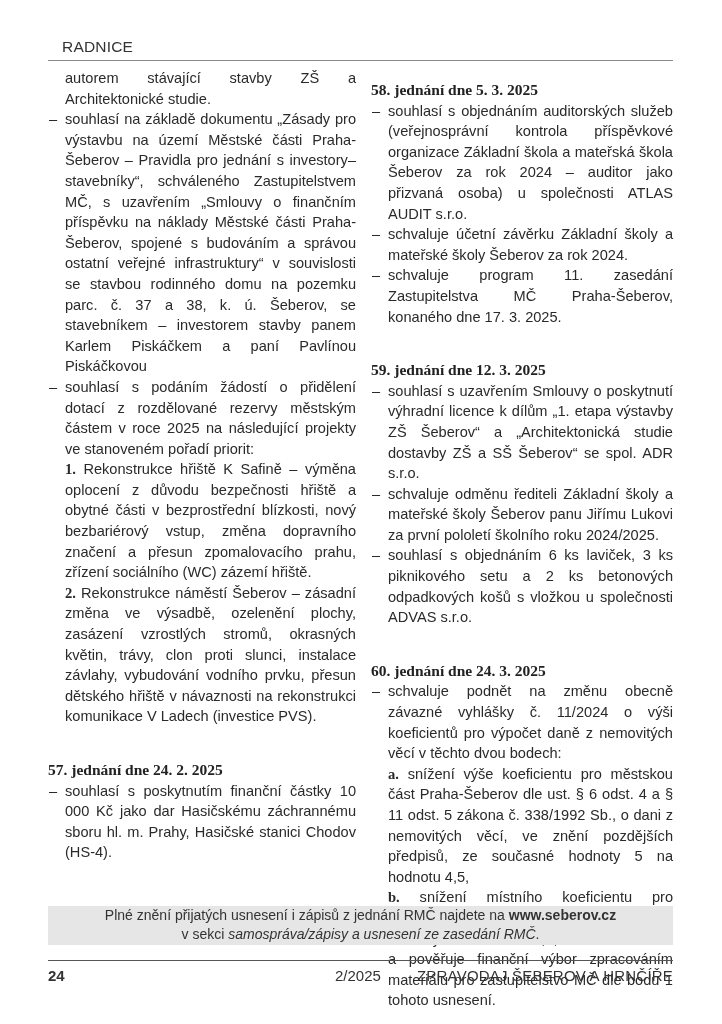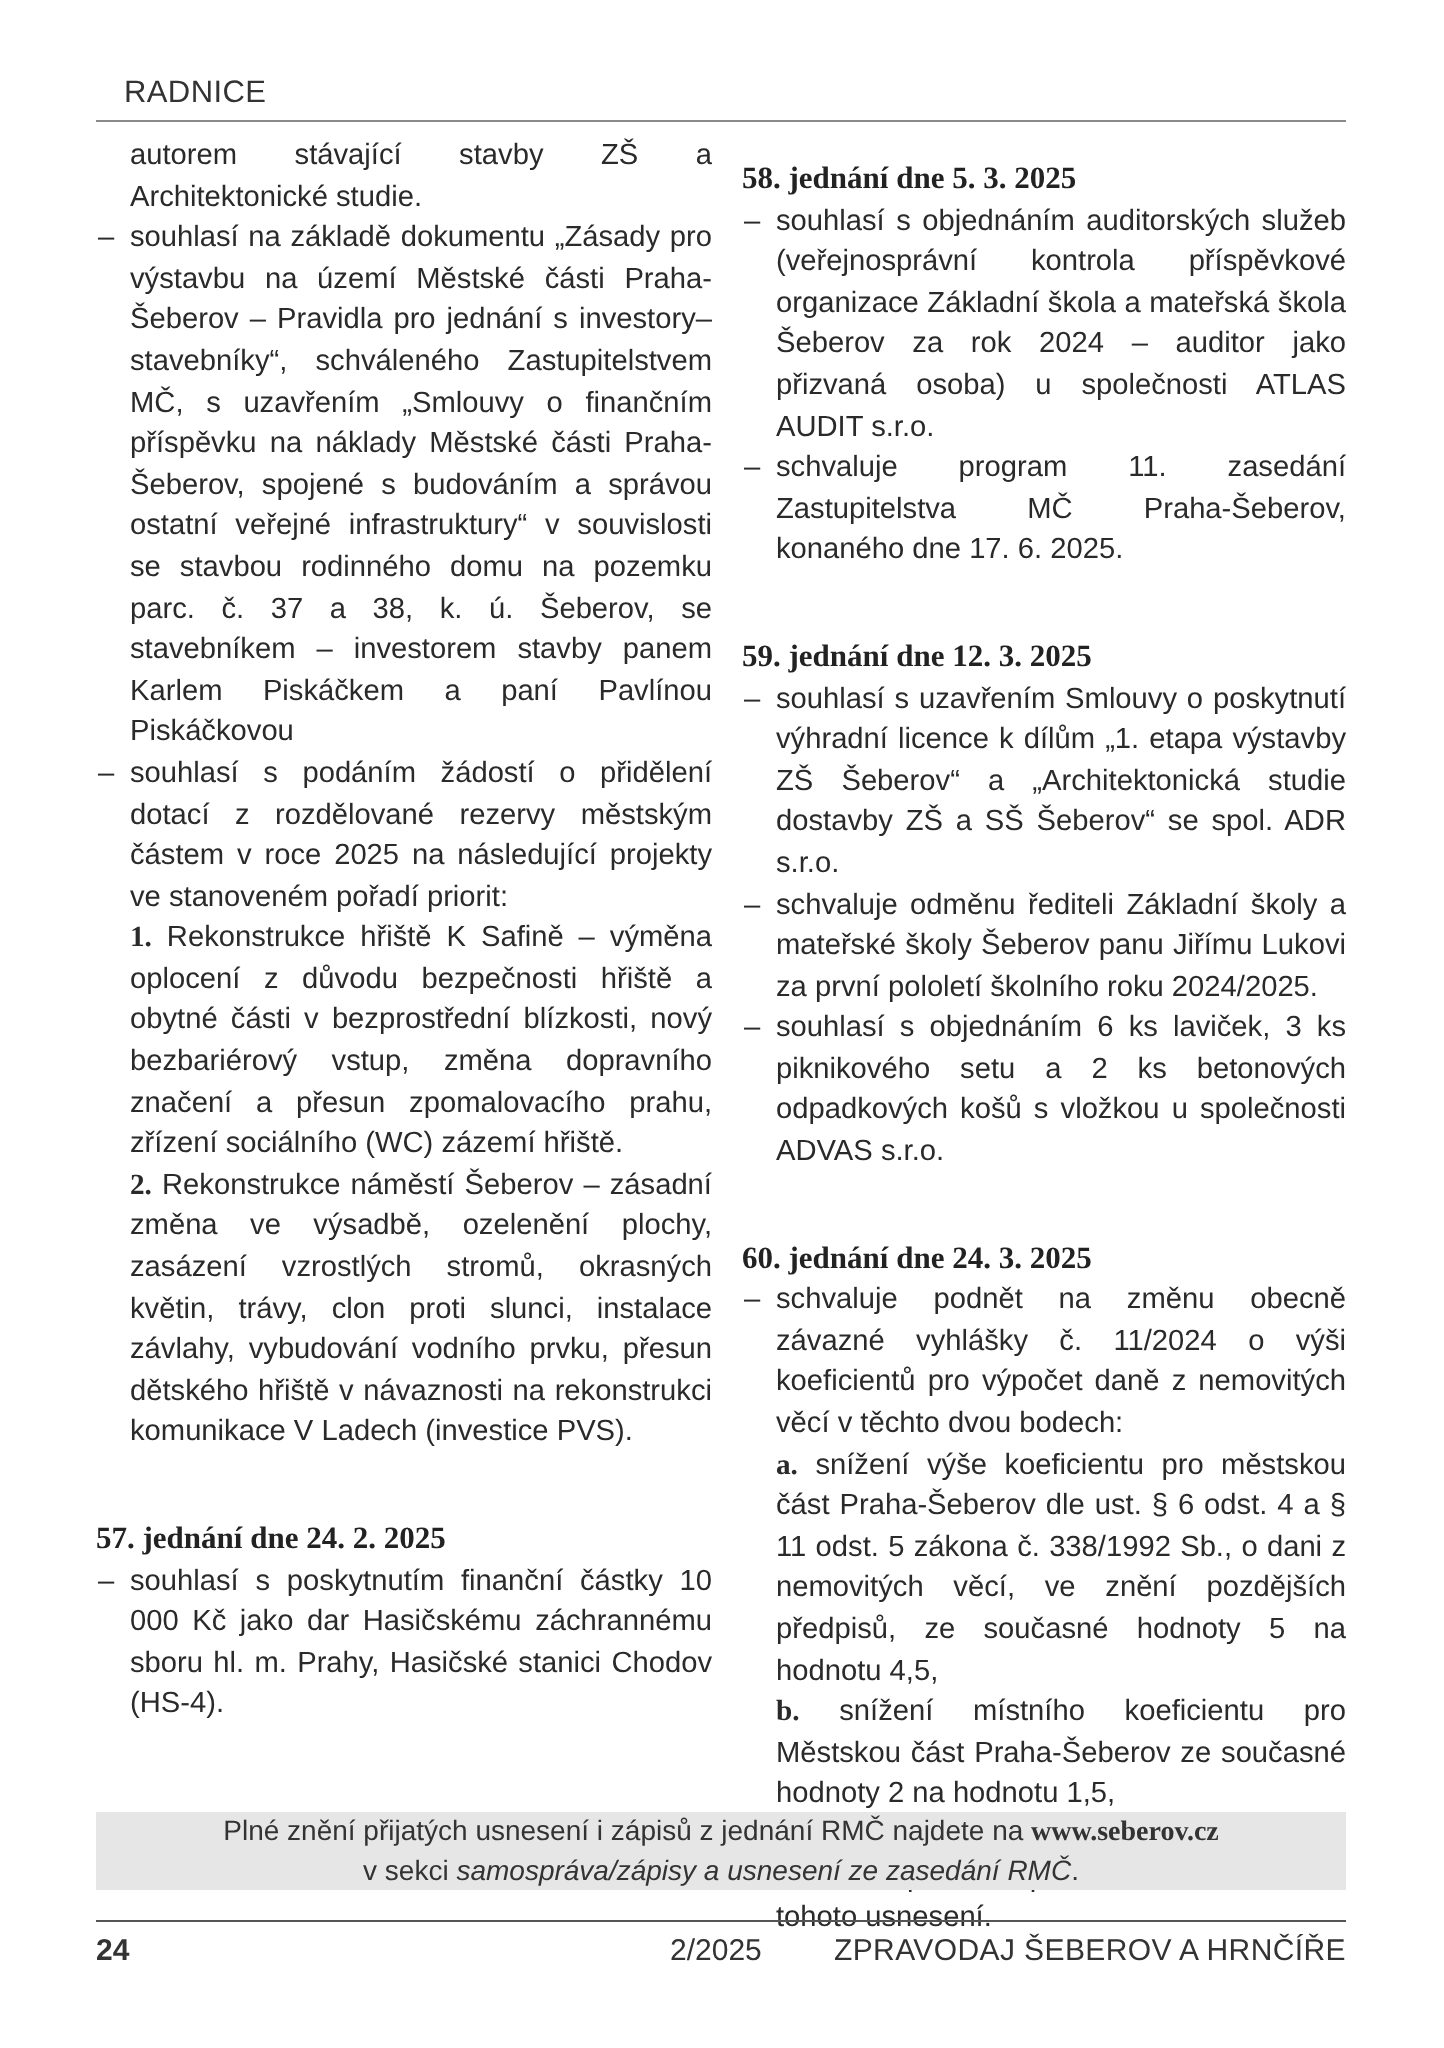--- a/index.html
+++ b/index.html
@@ -19,21 +19,21 @@
   .indent { padding-left: 17px; }
   .dash { position: relative; padding-left: 17px; }
   .dash::before { content: "–"; position: absolute; left: 1px; top: 0; }
   .heading { font-weight: bold; font-family: "Liberation Serif", serif; font-size: 15.5px; margin-top: 12px; color: #222; }
   .gap { height: 21px; }
   .num { font-weight: bold; font-family: "Liberation Serif", serif; }
   .info-box {
     position: absolute; left: 48px; top: 906px; width: 625px; height: 39px;
     background: #e6e6e6; text-align: center; font-size: 14px; line-height: 19px; color: #333;
   }
-  .info-box b { font-family: Liberation Serif, serif; text-align: center; }
+  .info-box b { font-family: Liberation Sans, sans-serif; text-align: center; }
   .info-box i { font-style: italic; }
   .footer {
     position: absolute; left: 48px; top: 960px; width: 625px;
     border-top: 1.5px solid #555;
   }
   .footer span { position: absolute; top: 6px; font-size: 15px; color: #333; }
   .f-page { left: 0; font-weight: bold; }
   .f-issue { left: 287px; }
   .f-title { right: 0; letter-spacing: 0.2px; }
 </style>
@@ -57,21 +57,22 @@
     <span>Rekonstrukce náměstí Šeberov – zásadní změna ve výsadbě, ozelenění plochy, zasázení vzrostlých stromů, okrasných květin, trávy, clon proti slunci, instalace závlahy, vybudování vodního prvku, přesun dětského hřiště v návaznosti na rekonstrukci komunikace V Ladech (investice PVS).</span>
   </div>
   <div class="gap"></div>
   <div class="heading">57. jednání dne 24. 2. 2025</div>
   <div class="p dash">souhlasí s poskytnutím finanční částky 10 000 Kč jako dar Hasičskému záchrannému sboru hl. m. Prahy, Hasičské stanici Chodov (HS-4).</div>
 </div>
 
 <div class="col col-right">
   <div class="heading">58. jednání dne 5. 3. 2025</div>
   <div class="p dash">souhlasí s objednáním auditorských služeb (veřejnosprávní kontrola příspěvkové organizace Základní škola a mateřská škola Šeberov za rok 2024 – auditor jako přizvaná osoba) u společnosti ATLAS AUDIT s.r.o.</div>
-  <div class="p dash">schvaluje program 11. zasedání Zastupitelstva MČ Praha-Šeberov, konaného dne 17. 6. 2025.</div>
+  <div class="p dash">schvaluje účetní závěrku Základní školy a mateřské školy Šeberov za rok 2024.</div>
+  <div class="p dash">schvaluje program 11. zasedání Zastupitelstva MČ Praha-Šeberov, konaného dne 17. 3. 2025.</div>
   <div class="gap"></div>
   <div class="heading">59. jednání dne 12. 3. 2025</div>
   <div class="p dash">souhlasí s uzavřením Smlouvy o poskytnutí výhradní licence k dílům „1. etapa výstavby ZŠ Šeberov“ a „Architektonická studie dostavby ZŠ a SŠ Šeberov“ se spol. ADR s.r.o.</div>
   <div class="p dash">schvaluje odměnu řediteli Základní školy a mateřské školy Šeberov panu Jiřímu Lukovi za první pololetí školního roku 2024/2025.</div>
   <div class="p dash">souhlasí s objednáním 6 ks laviček, 3 ks piknikového setu a 2 ks betonových odpadkových košů s vložkou u společnosti ADVAS s.r.o.</div>
   <div class="gap"></div>
   <div class="heading">60. jednání dne 24. 3. 2025</div>
   <div class="p dash">schvaluje podnět na změnu obecně závazné vyhlášky č. 11/2024 o výši koeficientů pro výpočet daně z nemovitých věcí v těchto dvou bodech:</div>
   <div class="p indent">
     <span class="num">a.</span>

